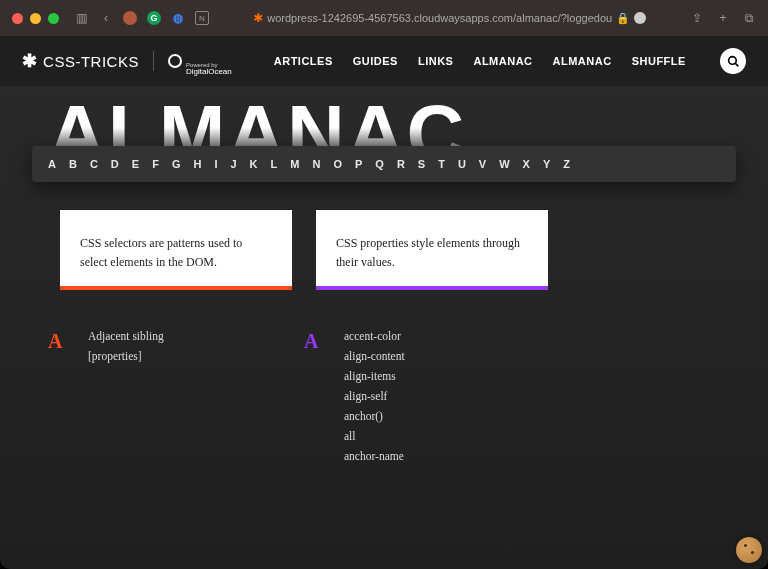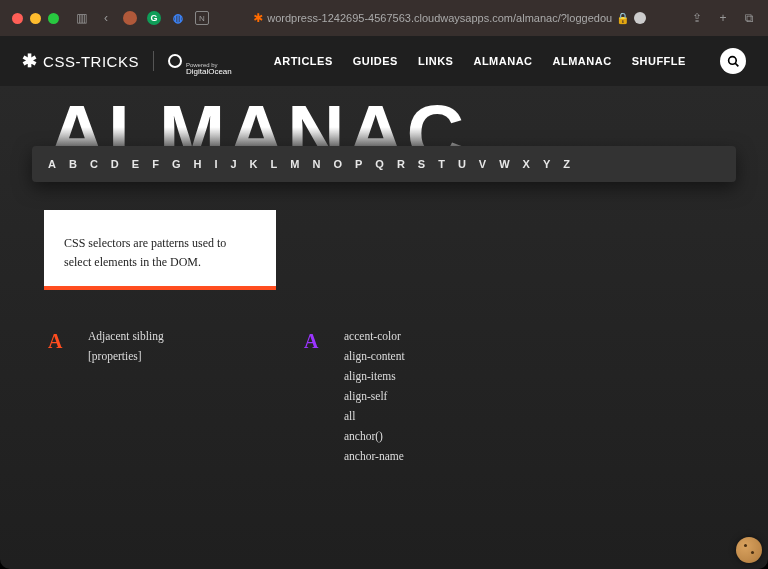--- a/index.html
+++ b/index.html
@@ -105,21 +105,21 @@
       font-size: 11px;
       font-weight: 700;
       text-decoration: none;
       letter-spacing: 1px;
     }
 
     
     .cards {
       display: flex;
       gap: 24px;
-      padding: 28px 48px 0 44px;
+      padding: 28px 48px 0 60px;
     }
     .card {
       flex: 1;
       background: #fff;
       color: #222;
       padding: 24px 20px 18px 20px;
       font-size: 12px;
       font-family: Georgia, serif;
       line-height: 1.6;
       position: relative;
@@ -265,38 +265,41 @@
       <a>W</a>
       <a>X</a>
       <a>Y</a>
       <a>Z</a>
     </div>
 
   <div class="cards">
     <div class="card selectors">
       <span>CSS selectors are patterns used to select elements in the DOM.</span>
     </div>
+    <div class="card properties">
+      <span>CSS properties style elements through their values.</span>
+    </div>
   </div>
 
   <div class="lists">
     <div class="list-col">
       <div class="list-letter selectors">A</div>
       <div class="list-items" id="selectors-items">
           <a>Adjacent sibling</a>
           <a>[properties]</a>
         </div>
     </div>
     <div class="list-col">
       <div class="list-letter properties">A</div>
       <div class="list-items" id="properties-items">
           <a>accent-color</a>
           <a>align-content</a>
           <a>align-items</a>
           <a>align-self</a>
+          <a>anchor()</a>
           <a>all</a>
-          <a>anchor()</a>
           <a>anchor-name</a>
         </div>
     </div>
   </div>
 
   <div class="cookie"></div>
 </div>
 
 </body></html>

